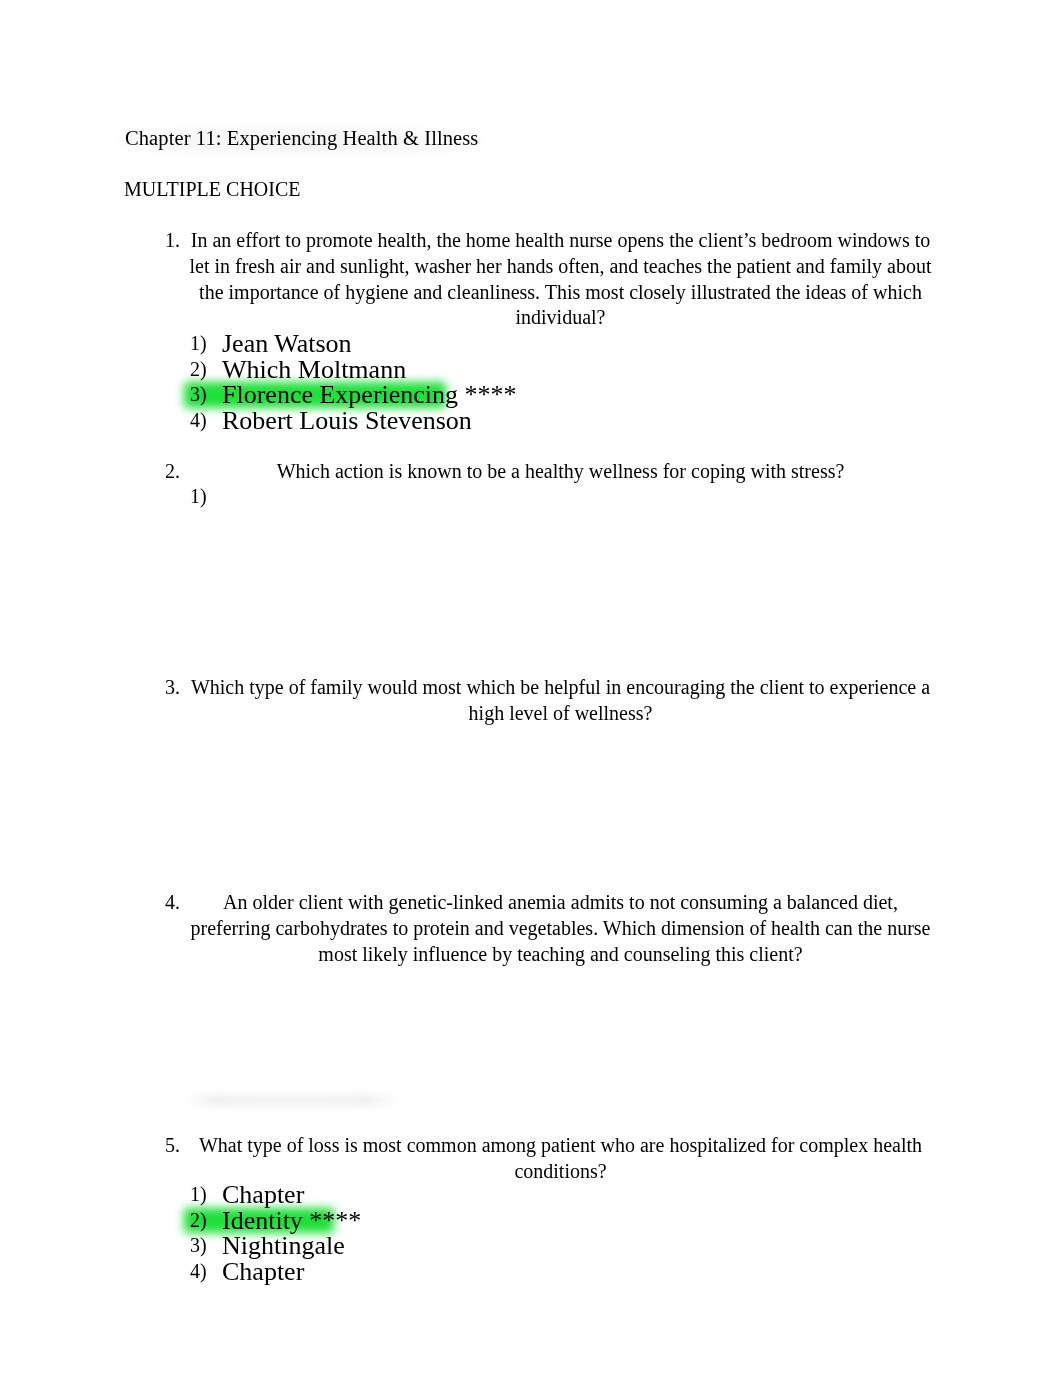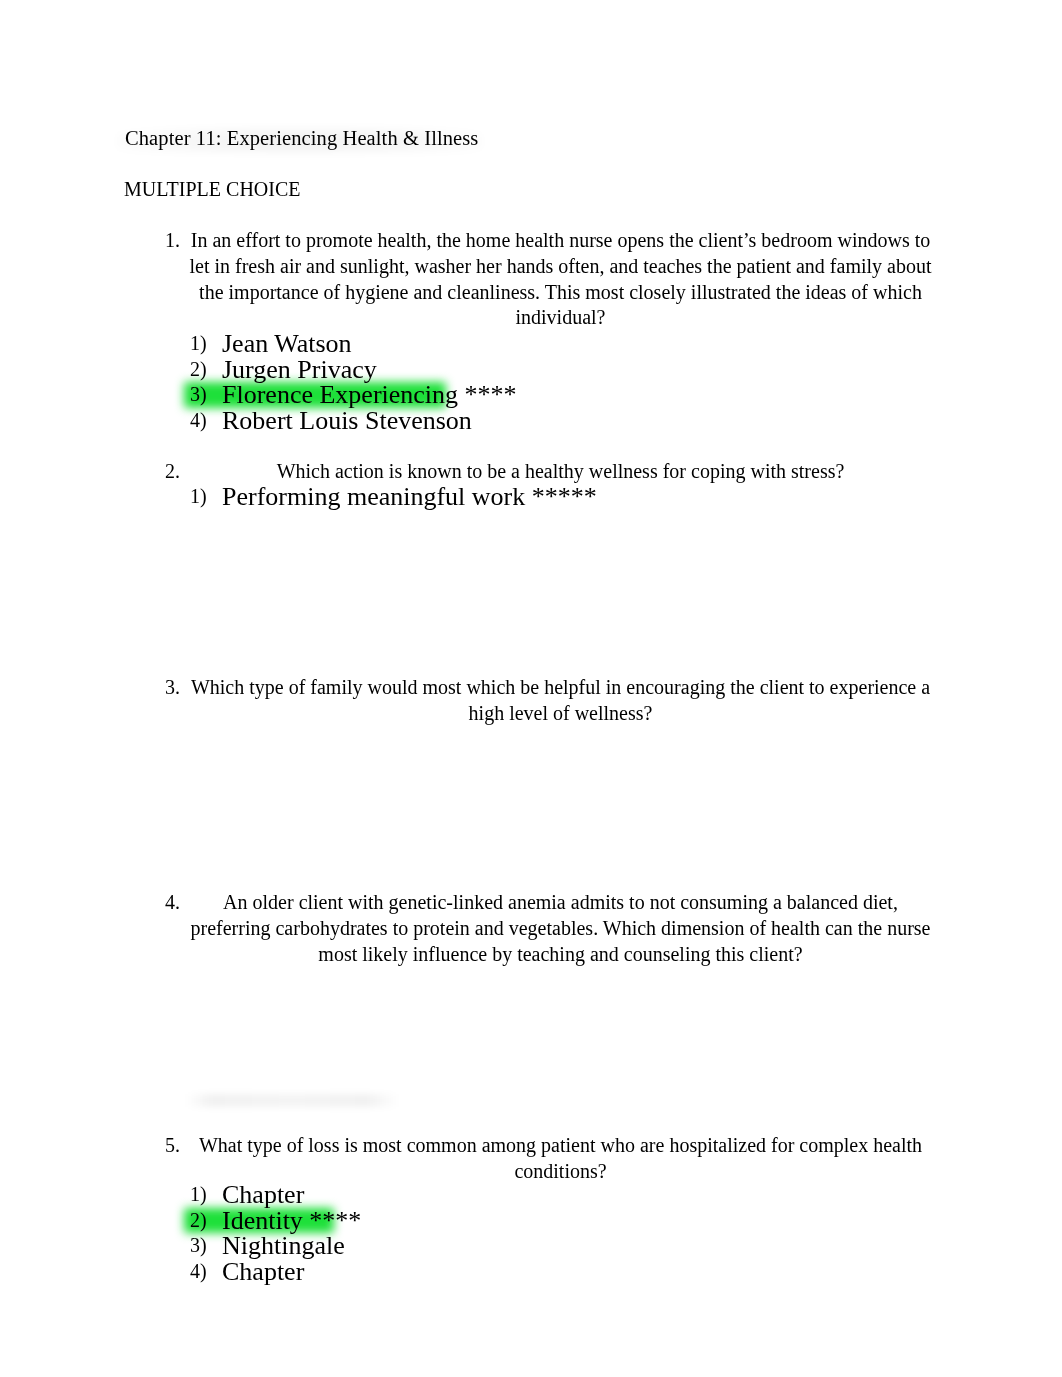--- a/index.html
+++ b/index.html
@@ -156,40 +156,39 @@
         <div class="q-number">1.</div>
         <div class="q-stem">In an effort to promote health, the home health nurse opens the client’s bedroom windows to let in fresh air and sunlight, washer her hands often, and teaches the patient and family about the importance of hygiene and cleanliness. This most closely illustrated the ideas of which individual?</div>
       </div>
       <div class="options" style="top: 331px;">
         <div class="option">
           <span class="opt-marker">1)</span>
           <span class="opt-text">Jean Watson</span>
         </div>
         <div class="option">
           <span class="opt-marker">2)</span>
-          <span class="opt-text">Jurgen Privacy</span>
+          <span class="opt-text">Which Moltmann</span>
         </div>
         <div class="option">
           <span class="hl" style="width: 262px; background: rgb(30, 224, 58);"></span>
           <span class="opt-marker">3)</span>
           <span class="opt-text">Florence Experiencing ****</span>
         </div>
         <div class="option">
           <span class="opt-marker">4)</span>
           <span class="opt-text">Robert Louis Stevenson</span>
         </div>
       </div>
       <div class="question" style="top: 459px;">
         <div class="q-number">2.</div>
         <div class="q-stem">Which action is known to be a healthy wellness for coping with stress?</div>
       </div>
       <div class="options" style="top: 484px;">
         <div class="option">
           <span class="opt-marker">1)</span>
-          <span class="opt-text">Performing meaningful work *****</span>
         </div>
       </div>
       <div class="question" style="top: 675px;">
         <div class="q-number">3.</div>
         <div class="q-stem">Which type of family would most which be helpful in encouraging the client to experience a high level of wellness?</div>
       </div>
       <div class="question" style="top: 890px;">
         <div class="q-number">4.</div>
         <div class="q-stem">An older client with genetic-linked anemia admits to not consuming a balanced diet, preferring carbohydrates to protein and vegetables. Which dimension of health can the nurse most likely influence by teaching and counseling this client?</div>
       </div>

